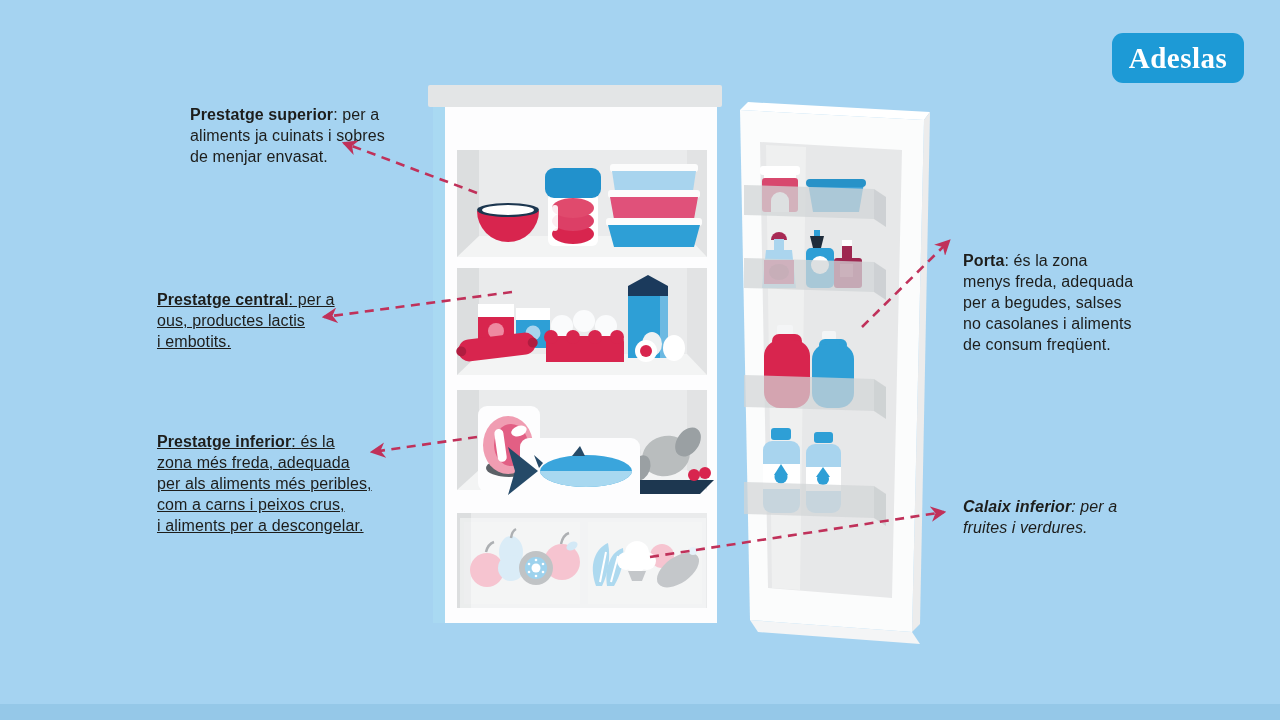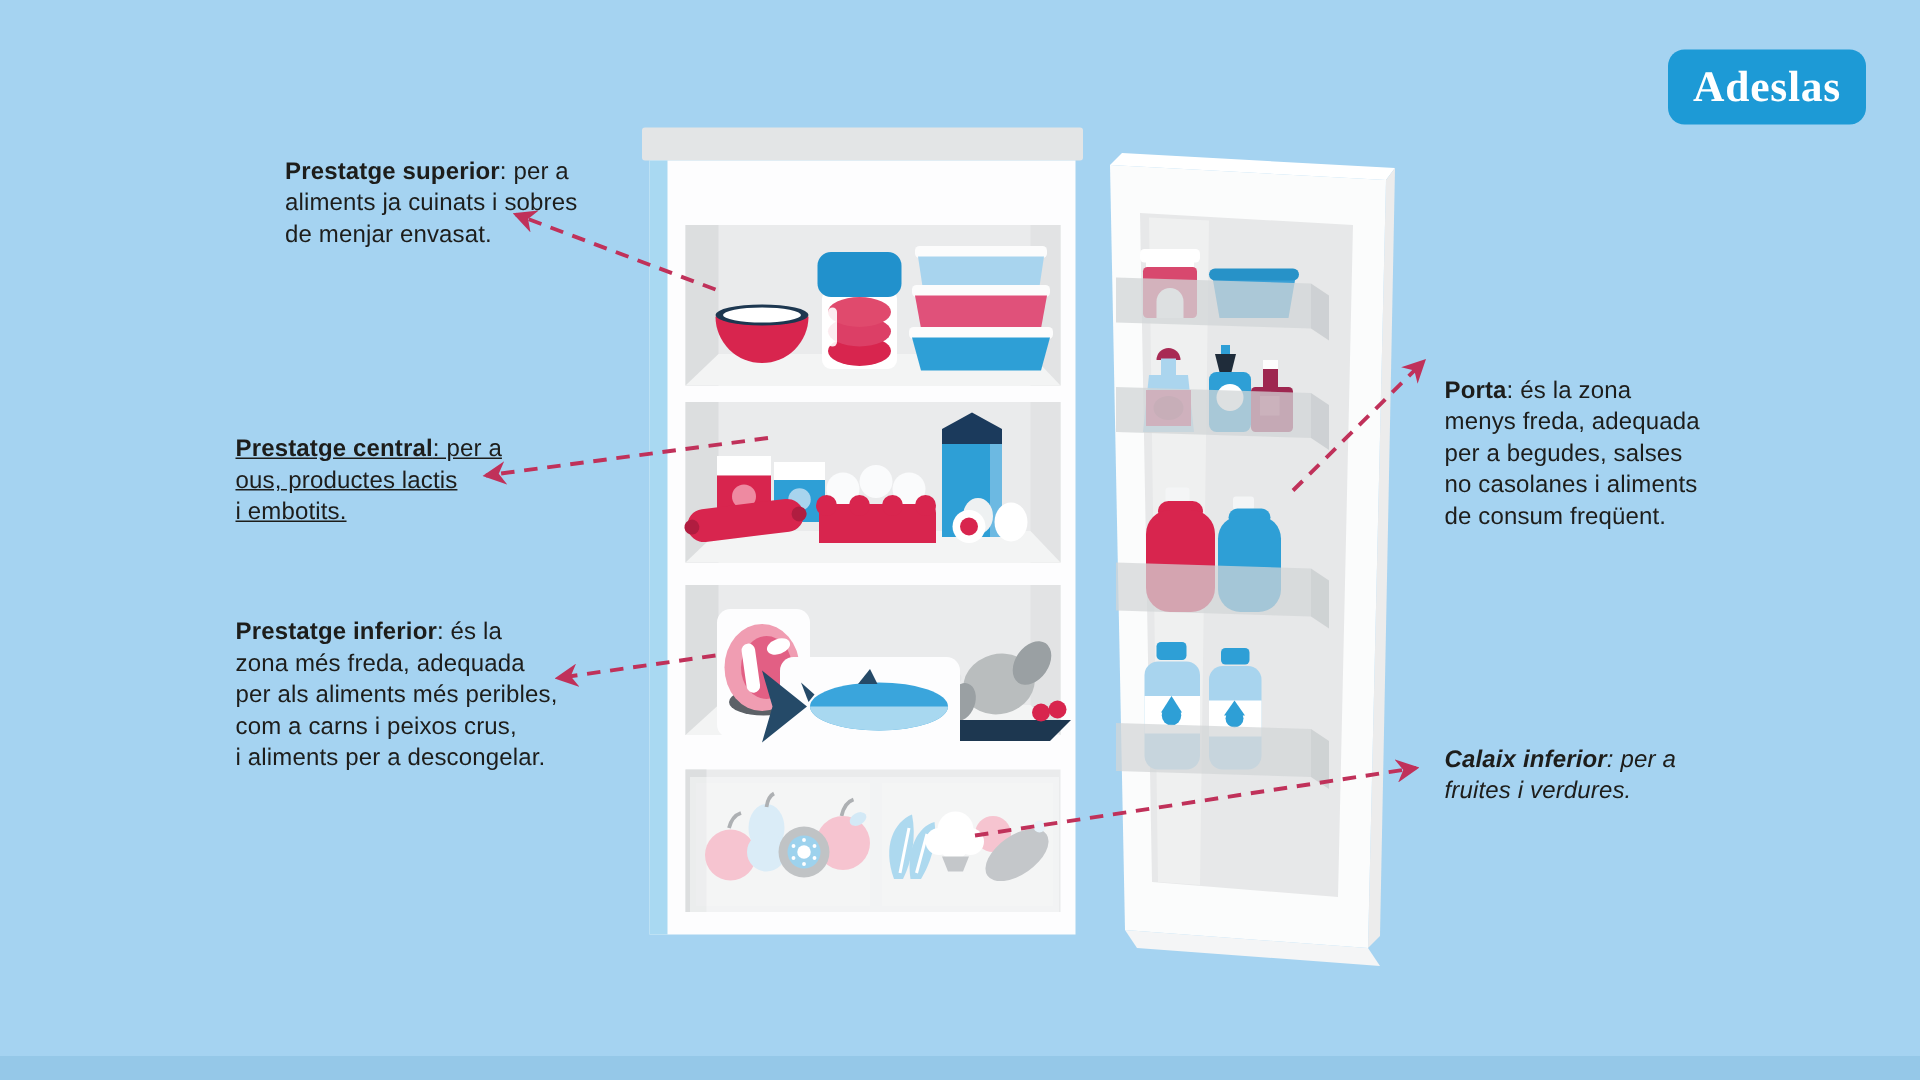--- a/index.html
+++ b/index.html
@@ -274,21 +274,21 @@
 </svg>
 
 <div class="annotation" style="left:164px;top:104px;width:250px;margin-left:26px;"><b>Prestatge superior</b><span class="ann-body">: per a
 aliments ja cuinats i sobres
 de menjar envasat.</span></div>
 
 <div class="annotation" style="left:157px;top:289px;width:240px;text-decoration:underline;"><b>Prestatge central</b><span class="ann-body">: per a
 ous, productes lactis
 i embotits.</span></div>
 
-<div class="annotation" style="left:157px;top:411px;width:265px;"><b>Prestatge inferior</b><span class="ann-body">: és la
+<div class="annotation" style="left:157px;top:431px;width:265px;text-decoration:underline;"><b>Prestatge inferior</b><span class="ann-body">: és la
 zona més freda, adequada
 per als aliments més peribles,
 com a carns i peixos crus,
 i aliments per a descongelar.</span></div>
 
 <div class="annotation" style="left:963px;top:222px;width:240px;margin-top:28px;"><b>Porta</b><span class="ann-body">: és la zona
 menys freda, adequada
 per a begudes, salses
 no casolanes i aliments
 de consum freqüent.</span></div>

